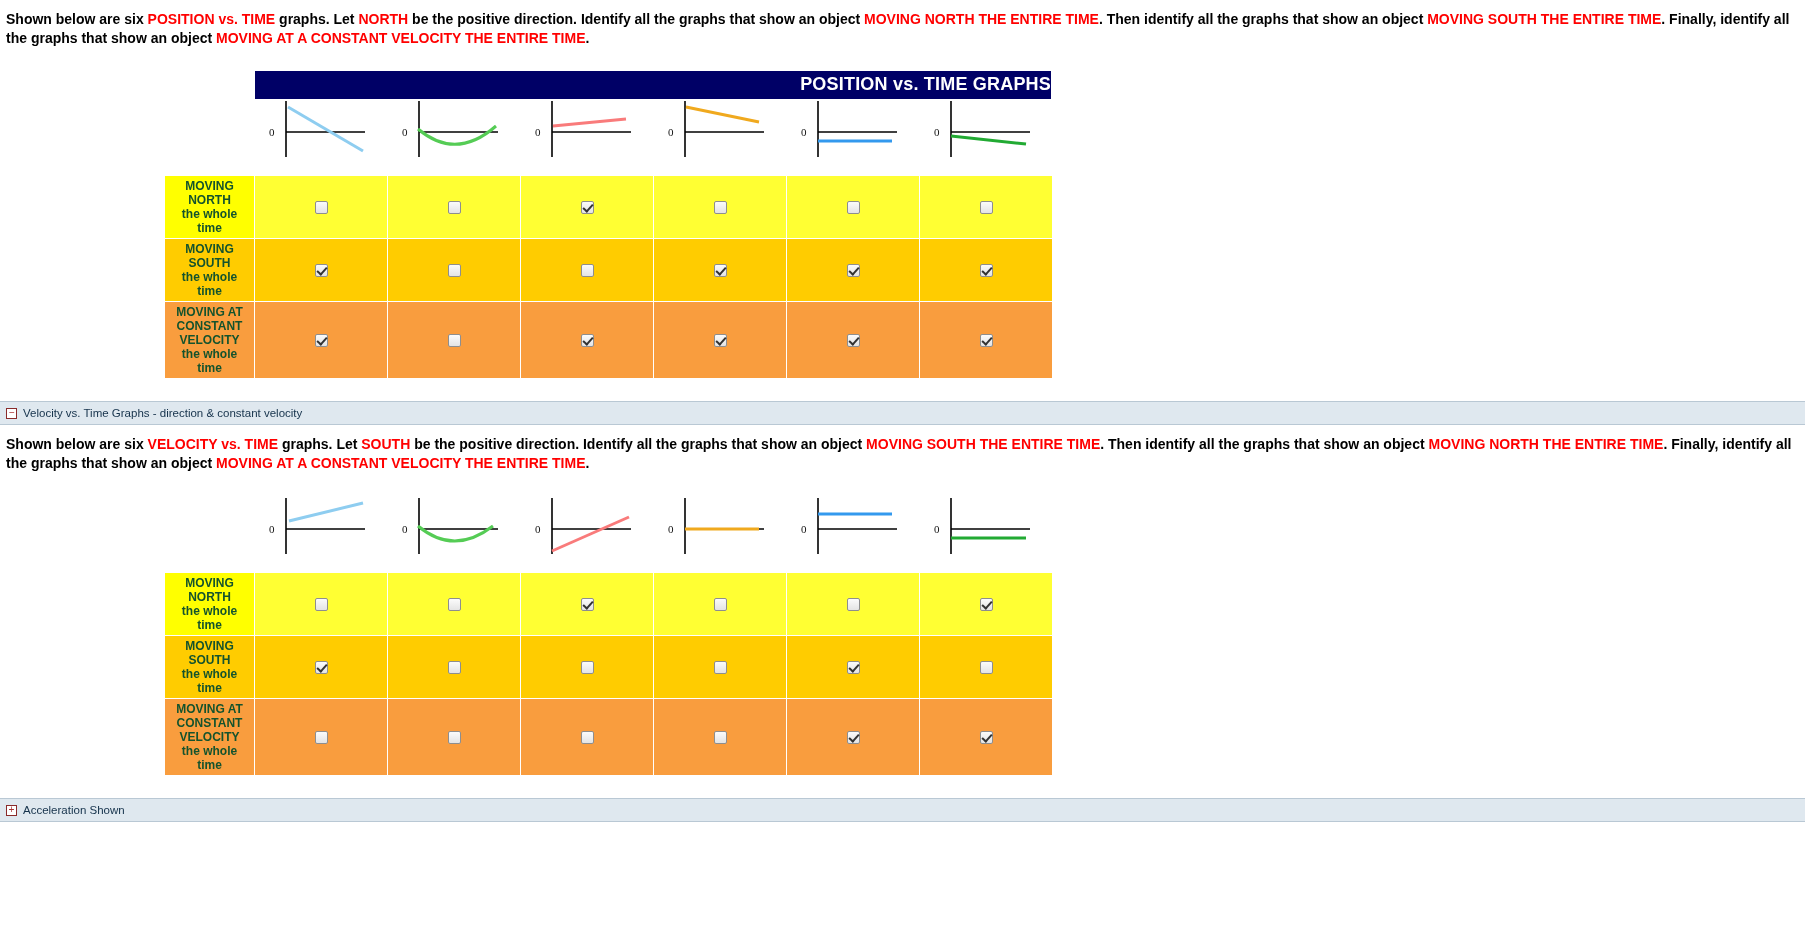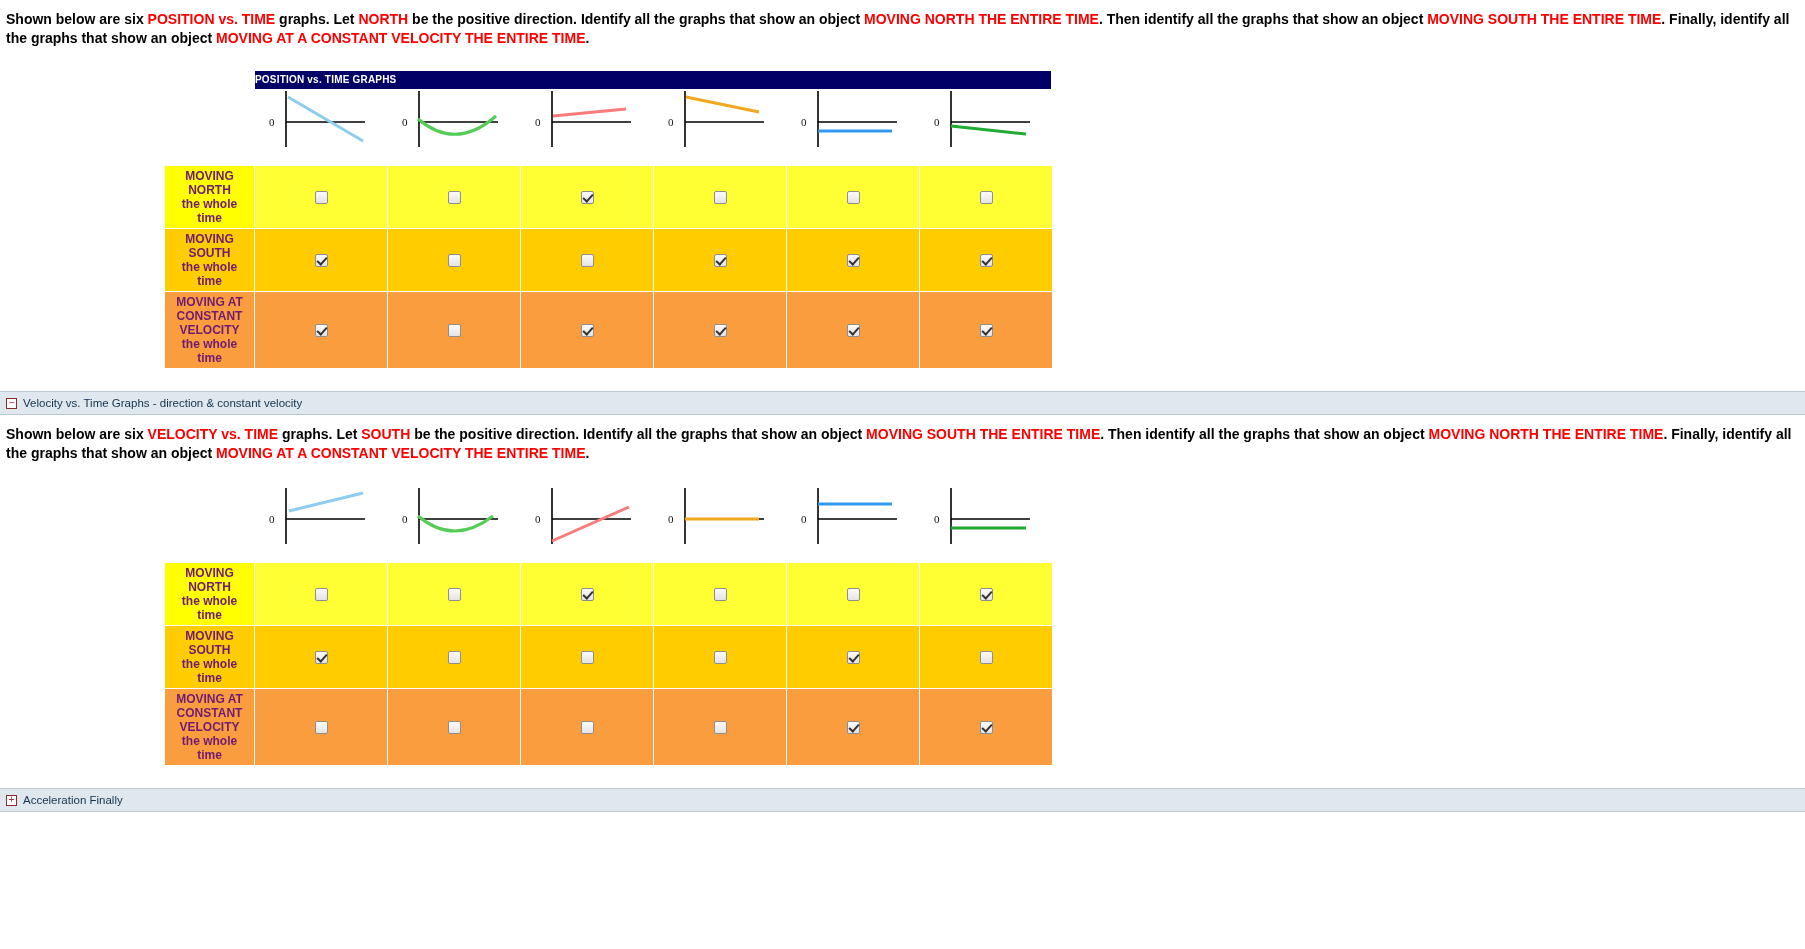--- a/index.html
+++ b/index.html
@@ -20,23 +20,23 @@
   .hl { color: #ff0000; }
 
   .section { position: relative; }
 
   .graph-block { width: 1050px; margin-left: 0; }
 
   .banner {
     margin-left: 255px;
     width: 796px;
     color: #ffffff;
-    font-size: 10px;
+    font-size: 18px;
     font-weight: bold;
-    text-align: left;
+    text-align: right;
     padding: 3px 0 4px 0;
     letter-spacing: 0.2px;
   }
   .banner.pos { background: #000066; }
   .banner.vel { background: #008000; }
 
   .graph-row {
     margin-left: 255px;
     width: 796px;
     display: flex;
@@ -61,21 +61,21 @@
     table-layout: fixed;
     width: 887px;
     border: 1px solid #ffffff;
   }
   table.chk td { border: 1px solid #ffffff; }
   td.rowhdr {
     width: 90px;
     text-align: center;
     font-size: 12px;
     font-weight: bold;
-    color: #701a75;
+    color: #14532d;
     line-height: 1.17;
     padding: 3px 2px;
   }
   td.cell { width: 133px; text-align: center; padding: 0; height: 100%; }
   tr.r-north td { background: #ffff33; }
   tr.r-north td.rowhdr { background: #ffff00; }
   tr.r-south td { background: #ffcc00; }
   tr.r-south td.rowhdr { background: #ffcc00; }
   tr.r-const td { background: #f99d3e; }
   tr.r-const td.rowhdr { background: #f99d3e; }
@@ -375,14 +375,14 @@
           <td class="cell"><span class="cbox on"></span></td>
         </tr>
       </tbody>
   </table>
 </div>
 
 <div class="spacer-md"></div>
 
 <div class="accordion">
   <span class="acc-ico">+</span>
-  <span>Acceleration Finally</span>
+  <span>Acceleration Shown</span>
 </div>
 
 </body></html>

